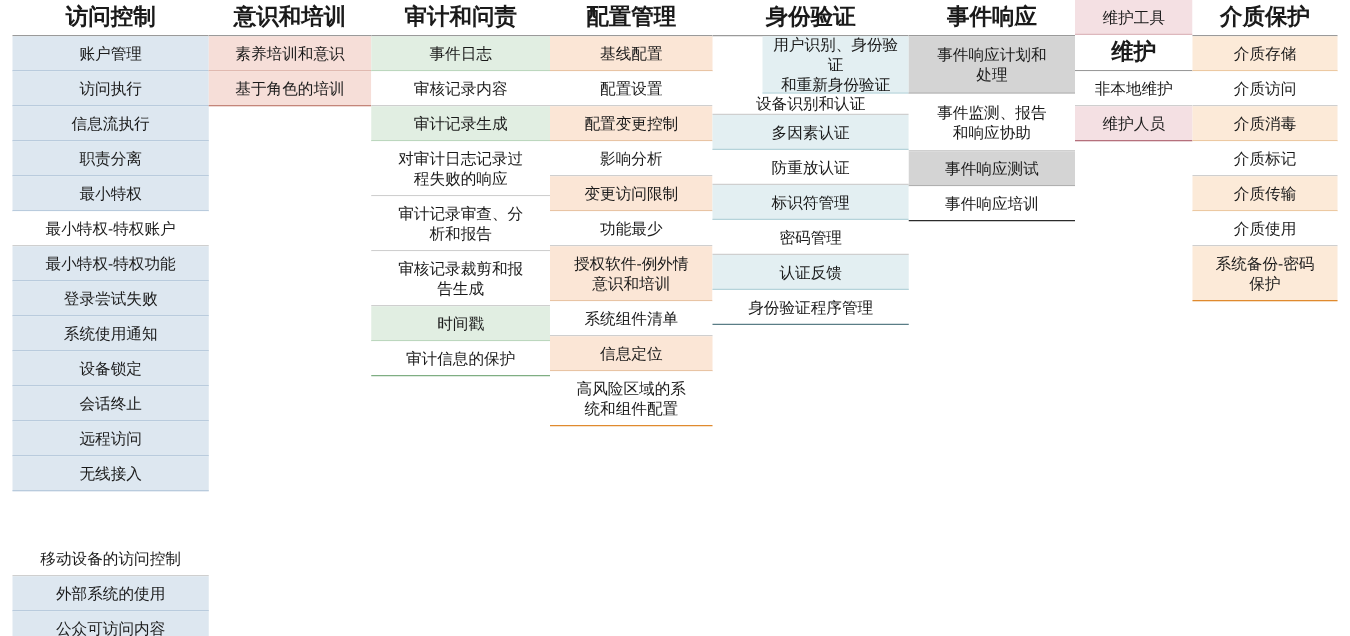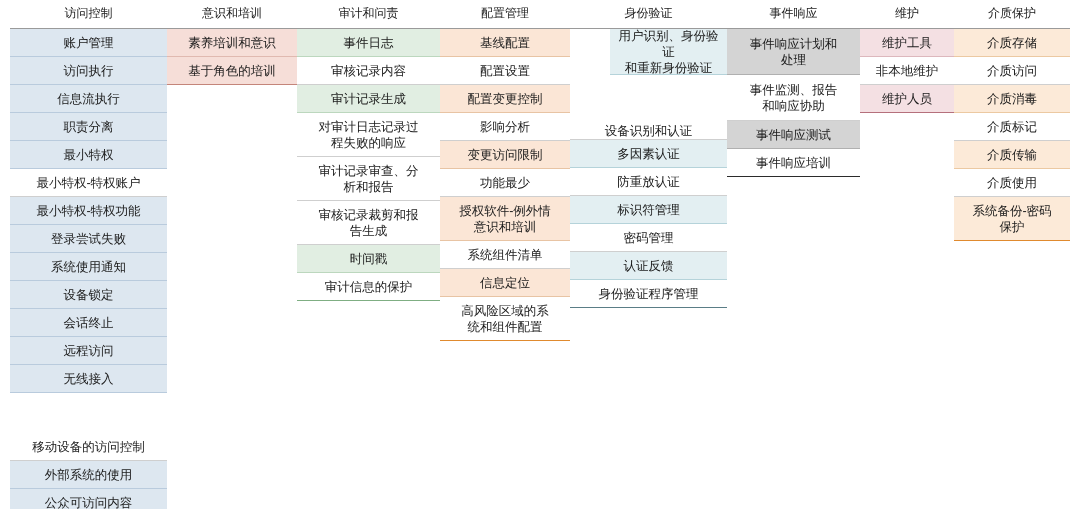--- a/index.html
+++ b/index.html
@@ -32,22 +32,23 @@
     justify-content: center;
     text-align: center;
     font-size: 12.5px;
     line-height: 1.28;
     padding: 3px 4px;
     background: #ffffff;
     border-bottom: 1.6px solid #d0d0d0;
     white-space: pre-line;
   }
   .cell.header {
-    font-size: 12px;
+    font-size: 18px;
     border-bottom: 1.6px solid #9a9a9a;
+    font-weight: bold;
   }
 </style>
 </head>
 <body>
 
 <div id="board">
     <div class="column" style="left: 10px; width: 157px;">
       <div class="cell header" style="height: 29px; background: rgb(255, 255, 255); border-bottom-color: rgb(154, 154, 154);">访问控制</div>
       <div class="cell" style="height: 28px; background: rgb(221, 231, 240); border-bottom-color: rgb(185, 203, 221);">账户管理</div>
       <div class="cell" style="height: 28px; background: rgb(221, 231, 240); border-bottom-color: rgb(185, 203, 221);">访问执行</div>
@@ -97,40 +98,40 @@
 意识和培训</div>
       <div class="cell" style="height: 28px; background: rgb(255, 255, 255); border-bottom-color: rgb(207, 207, 207);">系统组件清单</div>
       <div class="cell" style="height: 28px; background: rgb(251, 230, 214); border-bottom-color: rgb(232, 196, 164);">信息定位</div>
       <div class="cell" style="height: 44px; background: rgb(255, 255, 255); border-bottom-color: rgb(224, 138, 46);">高风险区域的系
 统和组件配置</div>
     </div>
     <div class="column" style="left: 570px; width: 157px;">
       <div class="cell header" style="height: 29px; background: rgb(255, 255, 255); border-bottom-color: rgb(154, 154, 154);">身份验证</div>
       <div class="cell" style="height: 46px; background: rgb(227, 239, 242); border-bottom-color: rgb(181, 211, 218); margin-left: 40px;">用户识别、身份验证
 和重新身份验证</div>
-      <div class="cell" style="height: 17px; background: rgb(255, 255, 255); border-bottom-color: rgb(207, 207, 207); margin-top: 48px;">设备识别和认证</div>
+      <div class="cell" style="height: 17px; background: rgb(255, 255, 255); border-bottom-color: rgb(207, 207, 207);">设备识别和认证</div>
       <div class="cell" style="height: 28px; background: rgb(227, 239, 242); border-bottom-color: rgb(181, 211, 218);">多因素认证</div>
       <div class="cell" style="height: 28px; background: rgb(255, 255, 255); border-bottom-color: rgb(207, 207, 207);">防重放认证</div>
       <div class="cell" style="height: 28px; background: rgb(227, 239, 242); border-bottom-color: rgb(181, 211, 218);">标识符管理</div>
       <div class="cell" style="height: 28px; background: rgb(255, 255, 255); border-bottom-color: rgb(207, 207, 207);">密码管理</div>
       <div class="cell" style="height: 28px; background: rgb(227, 239, 242); border-bottom-color: rgb(181, 211, 218);">认证反馈</div>
       <div class="cell" style="height: 28px; background: rgb(255, 255, 255); border-bottom-color: rgb(90, 125, 134);">身份验证程序管理</div>
     </div>
     <div class="column" style="left: 727px; width: 133px;">
       <div class="cell header" style="height: 29px; background: rgb(255, 255, 255); border-bottom-color: rgb(154, 154, 154);">事件响应</div>
       <div class="cell" style="height: 46px; background: rgb(212, 212, 212); border-bottom-color: rgb(176, 176, 176);">事件响应计划和
 处理</div>
       <div class="cell" style="height: 46px; background: rgb(255, 255, 255); border-bottom-color: rgb(207, 207, 207);">事件监测、报告
 和响应协助</div>
       <div class="cell" style="height: 28px; background: rgb(212, 212, 212); border-bottom-color: rgb(176, 176, 176);">事件响应测试</div>
       <div class="cell" style="height: 28px; background: rgb(255, 255, 255); border-bottom-color: rgb(43, 43, 43);">事件响应培训</div>
     </div>
     <div class="column" style="left: 860px; width: 94px;">
+      <div class="cell" style="height: 28px; background: rgb(244, 224, 227); border-bottom-color: rgb(221, 184, 189);">维护工具</div>
       <div class="cell header" style="height: 29px; background: rgb(255, 255, 255); border-bottom-color: rgb(154, 154, 154);">维护</div>
-      <div class="cell" style="height: 28px; background: rgb(244, 224, 227); border-bottom-color: rgb(221, 184, 189);">维护工具</div>
       <div class="cell" style="height: 28px; background: rgb(255, 255, 255); border-bottom-color: rgb(207, 207, 207);">非本地维护</div>
       <div class="cell" style="height: 28px; background: rgb(244, 224, 227); border-bottom-color: rgb(181, 112, 124);">维护人员</div>
     </div>
     <div class="column" style="left: 954px; width: 116px;">
       <div class="cell header" style="height: 29px; background: rgb(255, 255, 255); border-bottom-color: rgb(154, 154, 154);">介质保护</div>
       <div class="cell" style="height: 28px; background: rgb(252, 234, 216); border-bottom-color: rgb(236, 201, 162); text-align: right;">介质存储</div>
       <div class="cell" style="height: 28px; background: rgb(255, 255, 255); border-bottom-color: rgb(207, 207, 207);">介质访问</div>
       <div class="cell" style="height: 28px; background: rgb(252, 234, 216); border-bottom-color: rgb(236, 201, 162);">介质消毒</div>
       <div class="cell" style="height: 28px; background: rgb(255, 255, 255); border-bottom-color: rgb(207, 207, 207);">介质标记</div>
       <div class="cell" style="height: 28px; background: rgb(252, 234, 216); border-bottom-color: rgb(236, 201, 162);">介质传输</div>

